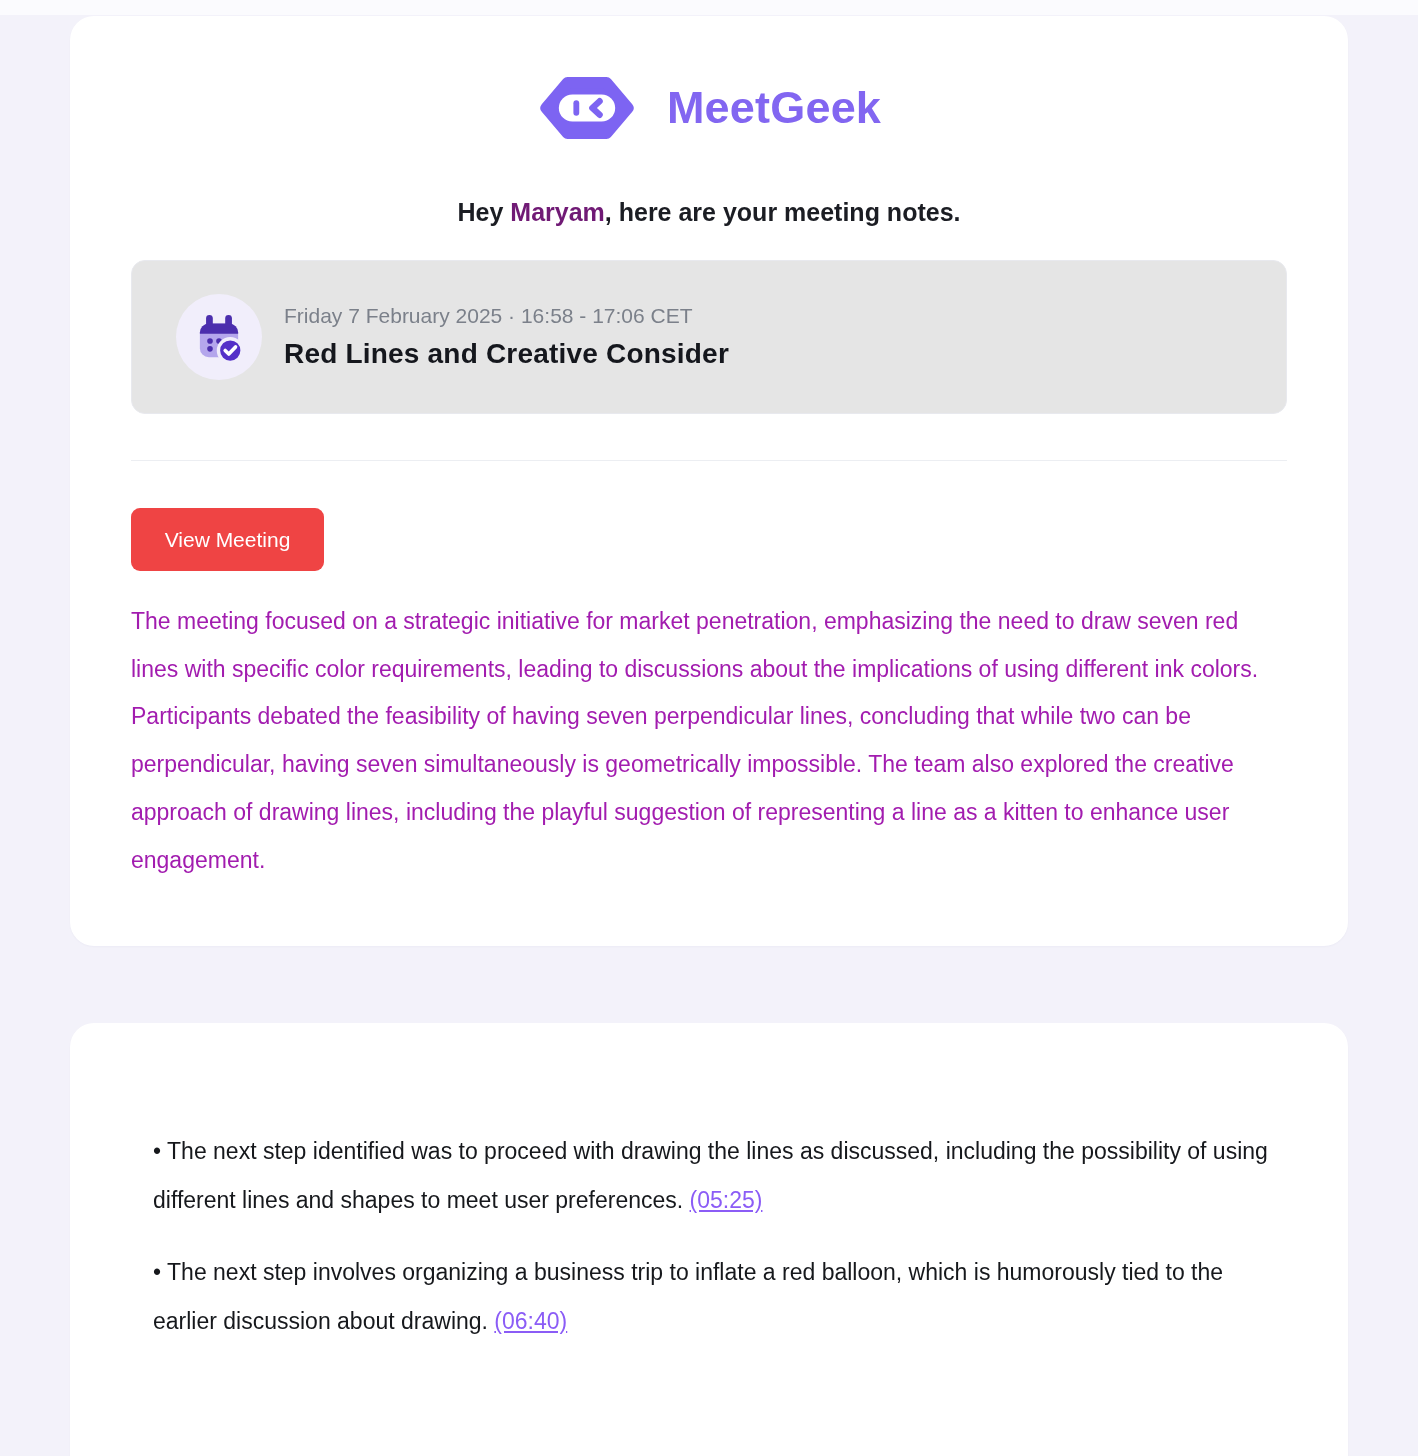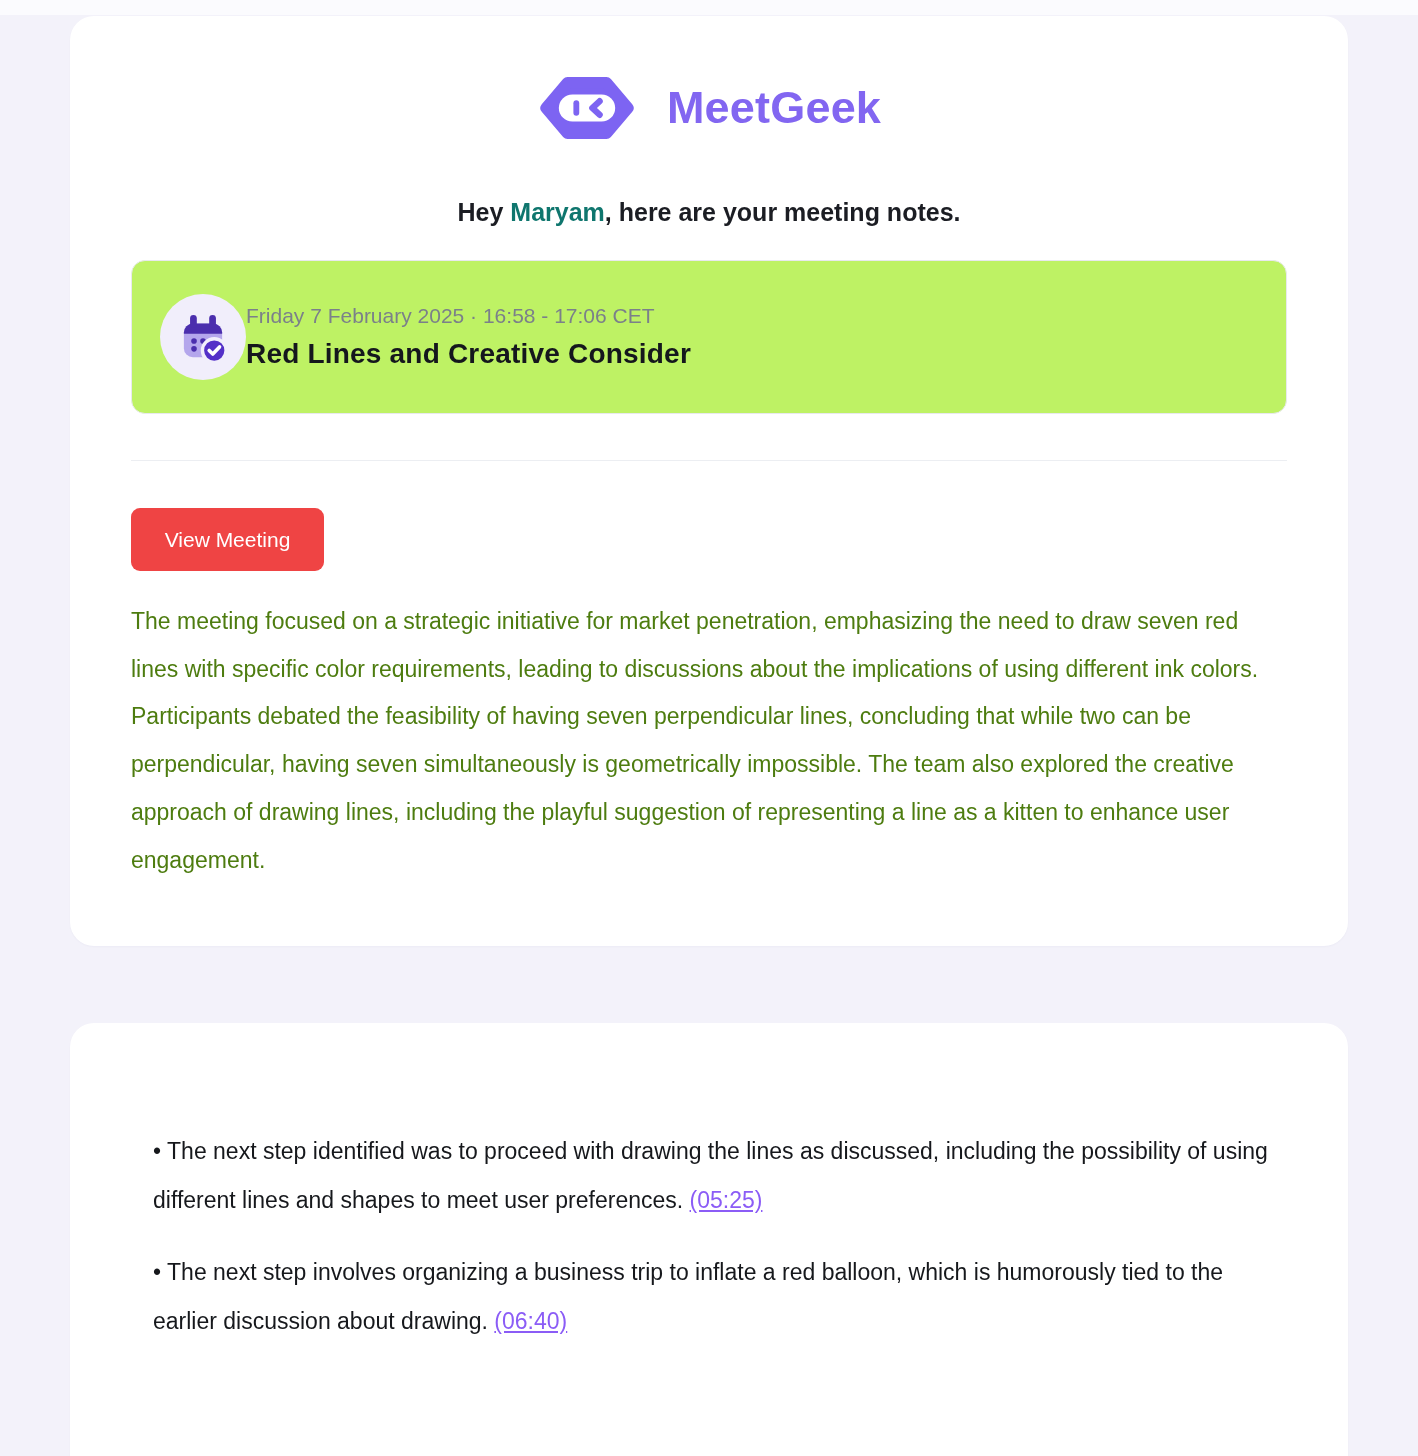--- a/index.html
+++ b/index.html
@@ -51,31 +51,32 @@
   }
 
   
   .greeting {
     text-align: center;
     margin-top: 56px;
     font-size: 25px;
     font-weight: bold;
     color: #1b1d23;
   }
-  .greeting .name { color: #0f766e; }
+  .greeting .name { color: #701a75; }
 
   
   .meeting-box {
     margin-top: 33px;
     border: 1px solid #e8e9ee;
     border-radius: 14px;
-    padding: 33px 28px;
+    padding: 33px 44px;
     display: flex;
     align-items: center;
-    background: #bef264;
+    gap: 22px;
+    background: #e5e5e5;
   }
   .icon-circle {
     width: 86px;
     height: 86px;
     border-radius: 50%;
     background: #f1eefb;
     display: flex;
     align-items: center;
     justify-content: center;
     flex: 0 0 auto;
@@ -122,21 +123,21 @@
     margin-top: 6px;
     cursor: pointer;
     font-family: inherit;
     flex: 0 0 auto;
   }
 
   .summary-body {
     margin: 27px 0 0 0;
     font-size: 23px;
     line-height: 47.7px;
-    color: #4d7c0f;
+    color: #a21caf;
   }
 
   
   .next-steps-heading {
     margin: 0;
     font-size: 31px;
     font-weight: bold;
     color: #15171d;
     letter-spacing: 0.2px;
   }

